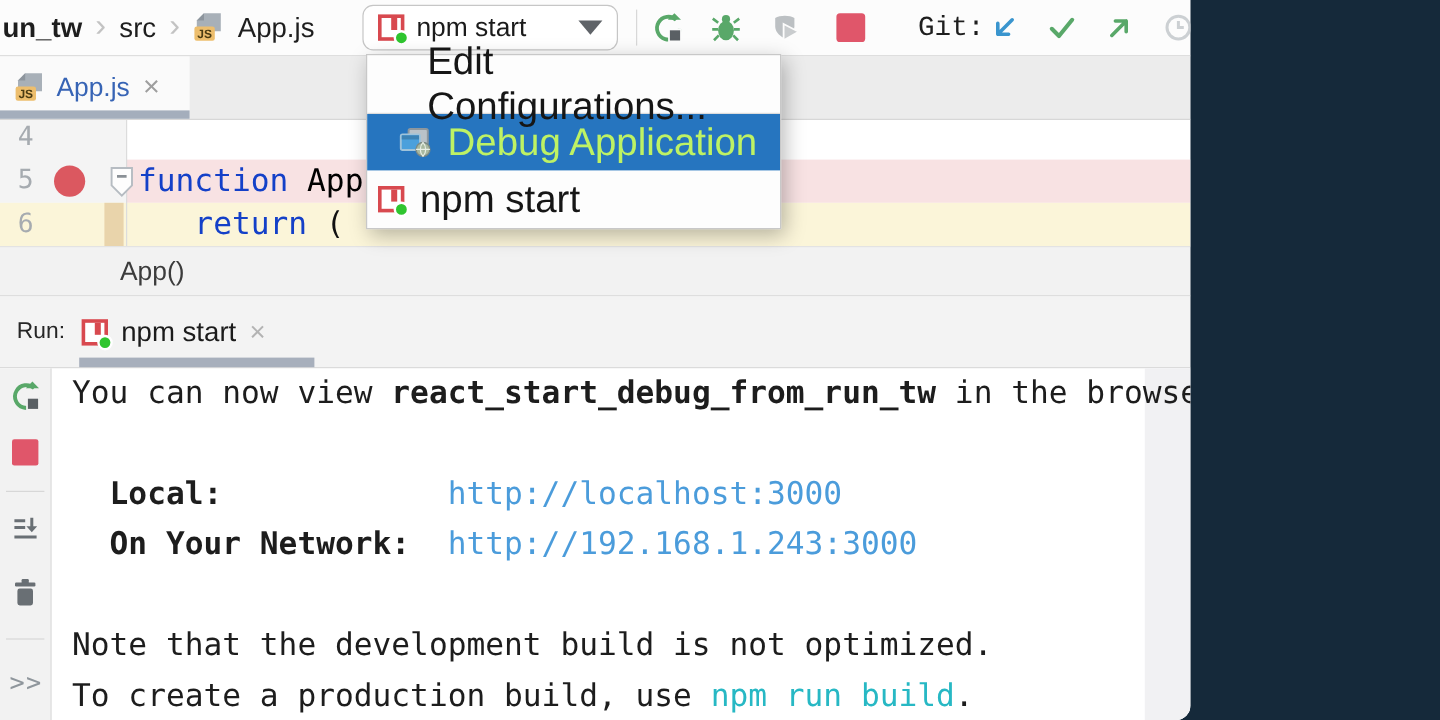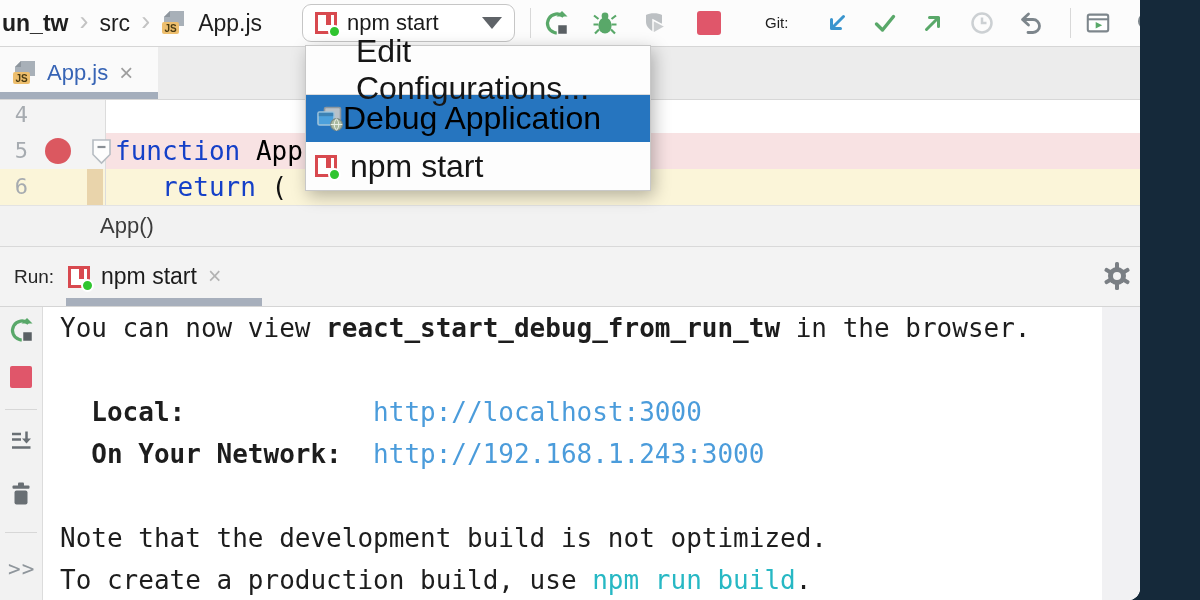--- a/index.html
+++ b/index.html
@@ -1,38 +1,38 @@
 <!DOCTYPE html>
 <html><head>
 <meta charset="utf-8">
 <style>
   * { margin:0; padding:0; box-sizing:border-box; }
   html,body { width:1200px; height:600px; }
   body { position:relative; background:#15293a; font-family:"Liberation Sans",sans-serif; overflow:hidden; }
 
-  .window { position:absolute; left:0; top:0; width:1140px; height:600px;
+  .window { position:absolute; left:0; top:0; width:992px; height:600px;
             background:#ffffff; border-radius:0 0 12px 0; overflow:hidden; }
 
   
   .toolbar { position:absolute; left:0; top:0; width:100%; height:47px;
              background:#fcfcfc; border-bottom:1px solid #d6d6d6; }
   .crumbs { position:absolute; left:2px; top:0; height:46px; display:flex; align-items:center; gap:11px;
             font-size:23px; color:#1e1e1e; }
   .crumb-root { font-weight:bold; }
   .crumb-sep { color:#c3c3c3; font-size:27px; transform:translateY(-2px); }
   .combo { position:absolute; left:302px; top:4px; width:213px; height:38px;
            border:1px solid #c6c6c6; border-radius:9px; background:#fff;
            display:flex; align-items:center; gap:10px; padding:0 12px; font-size:22px; color:#1b1b1b; }
   .combo-arrow { margin-left:auto; width:0; height:0;
                  border-left:10px solid transparent; border-right:10px solid transparent;
                  border-top:12px solid #5f6368; }
   .vsep { position:absolute; top:8px; width:1px; height:30px; background:#d8d8d8; }
   .tbtn { position:absolute; top:10px; width:26px; height:26px; display:flex; align-items:center; justify-content:center; }
   .stopbtn { position:absolute; top:11px; left:697px; width:24px; height:24px; background:#e0566a; border-radius:3px; }
-  .git-label { position:absolute; left:765px; top:0; height:46px; line-height:46px; font-size:15px; color:#1e1e1e; }
+  .git-label { position:absolute; left:765px; top:0; height:46px; line-height:46px; font-size:23px; color:#1e1e1e;font-family:Liberation Mono, monospace; }
 
   
   .tabbar { position:absolute; left:0; top:47px; width:100%; height:53px;
             background:#ececec; border-bottom:1px solid #d7d7d7; }
   .etab { position:absolute; left:0; top:0; width:158px; height:52px; background:#fafafa;
           display:flex; align-items:center; gap:9px; padding-left:12px; }
   .etab-label { font-size:22px; color:#3764b5; }
   .etab-close { font-size:24px; color:#9e9e9e; margin-left:2px; }
   .etab-underline { position:absolute; left:0; bottom:0; width:158px; height:7px; background:#a4aebc; }
 
@@ -91,21 +91,21 @@
   .cline { height:42px; line-height:42px; white-space:pre; }
   .cb { font-weight:bold; }
   .clink { color:#4b9cdb; }
   .ccyan { color:#27b8c4; }
 
   
   .popup { position:absolute; left:305px; top:45px; width:346px; background:#fdfdfd;
            border:1px solid #c8c8c8; box-shadow:3px 5px 16px rgba(0,0,0,0.28); z-index:50; }
   .pitem { height:48px; display:flex; align-items:center; font-size:32px; color:#161616; }
   .pitem-plain { padding-left:50px; }
-  .pitem-sel { background:#2675bf; color:#000000; padding-left:10px; height:47px; }
+  .pitem-sel { background:#2675bf; color:#bef264; padding-left:26px; gap:14px; height:47px; }
   .pitem-npm { padding-left:9px; gap:13px; }
   .pdivider { height:1px; background:#dcdcdc; }
 
   
   .npmico { position:relative; width:22px; height:22px; border:3px solid #d8494f; background:#fff; flex:none; }
   .npmico::before { content:""; position:absolute; left:8px; top:0; width:5px; height:10px; background:#d8494f; }
   .npmico .dot { position:absolute; right:-7px; bottom:-7px; width:13px; height:13px;
                  background:#2fc52f; border:2px solid #fff; border-radius:50%; }
   svg { display:block; }
 </style>

